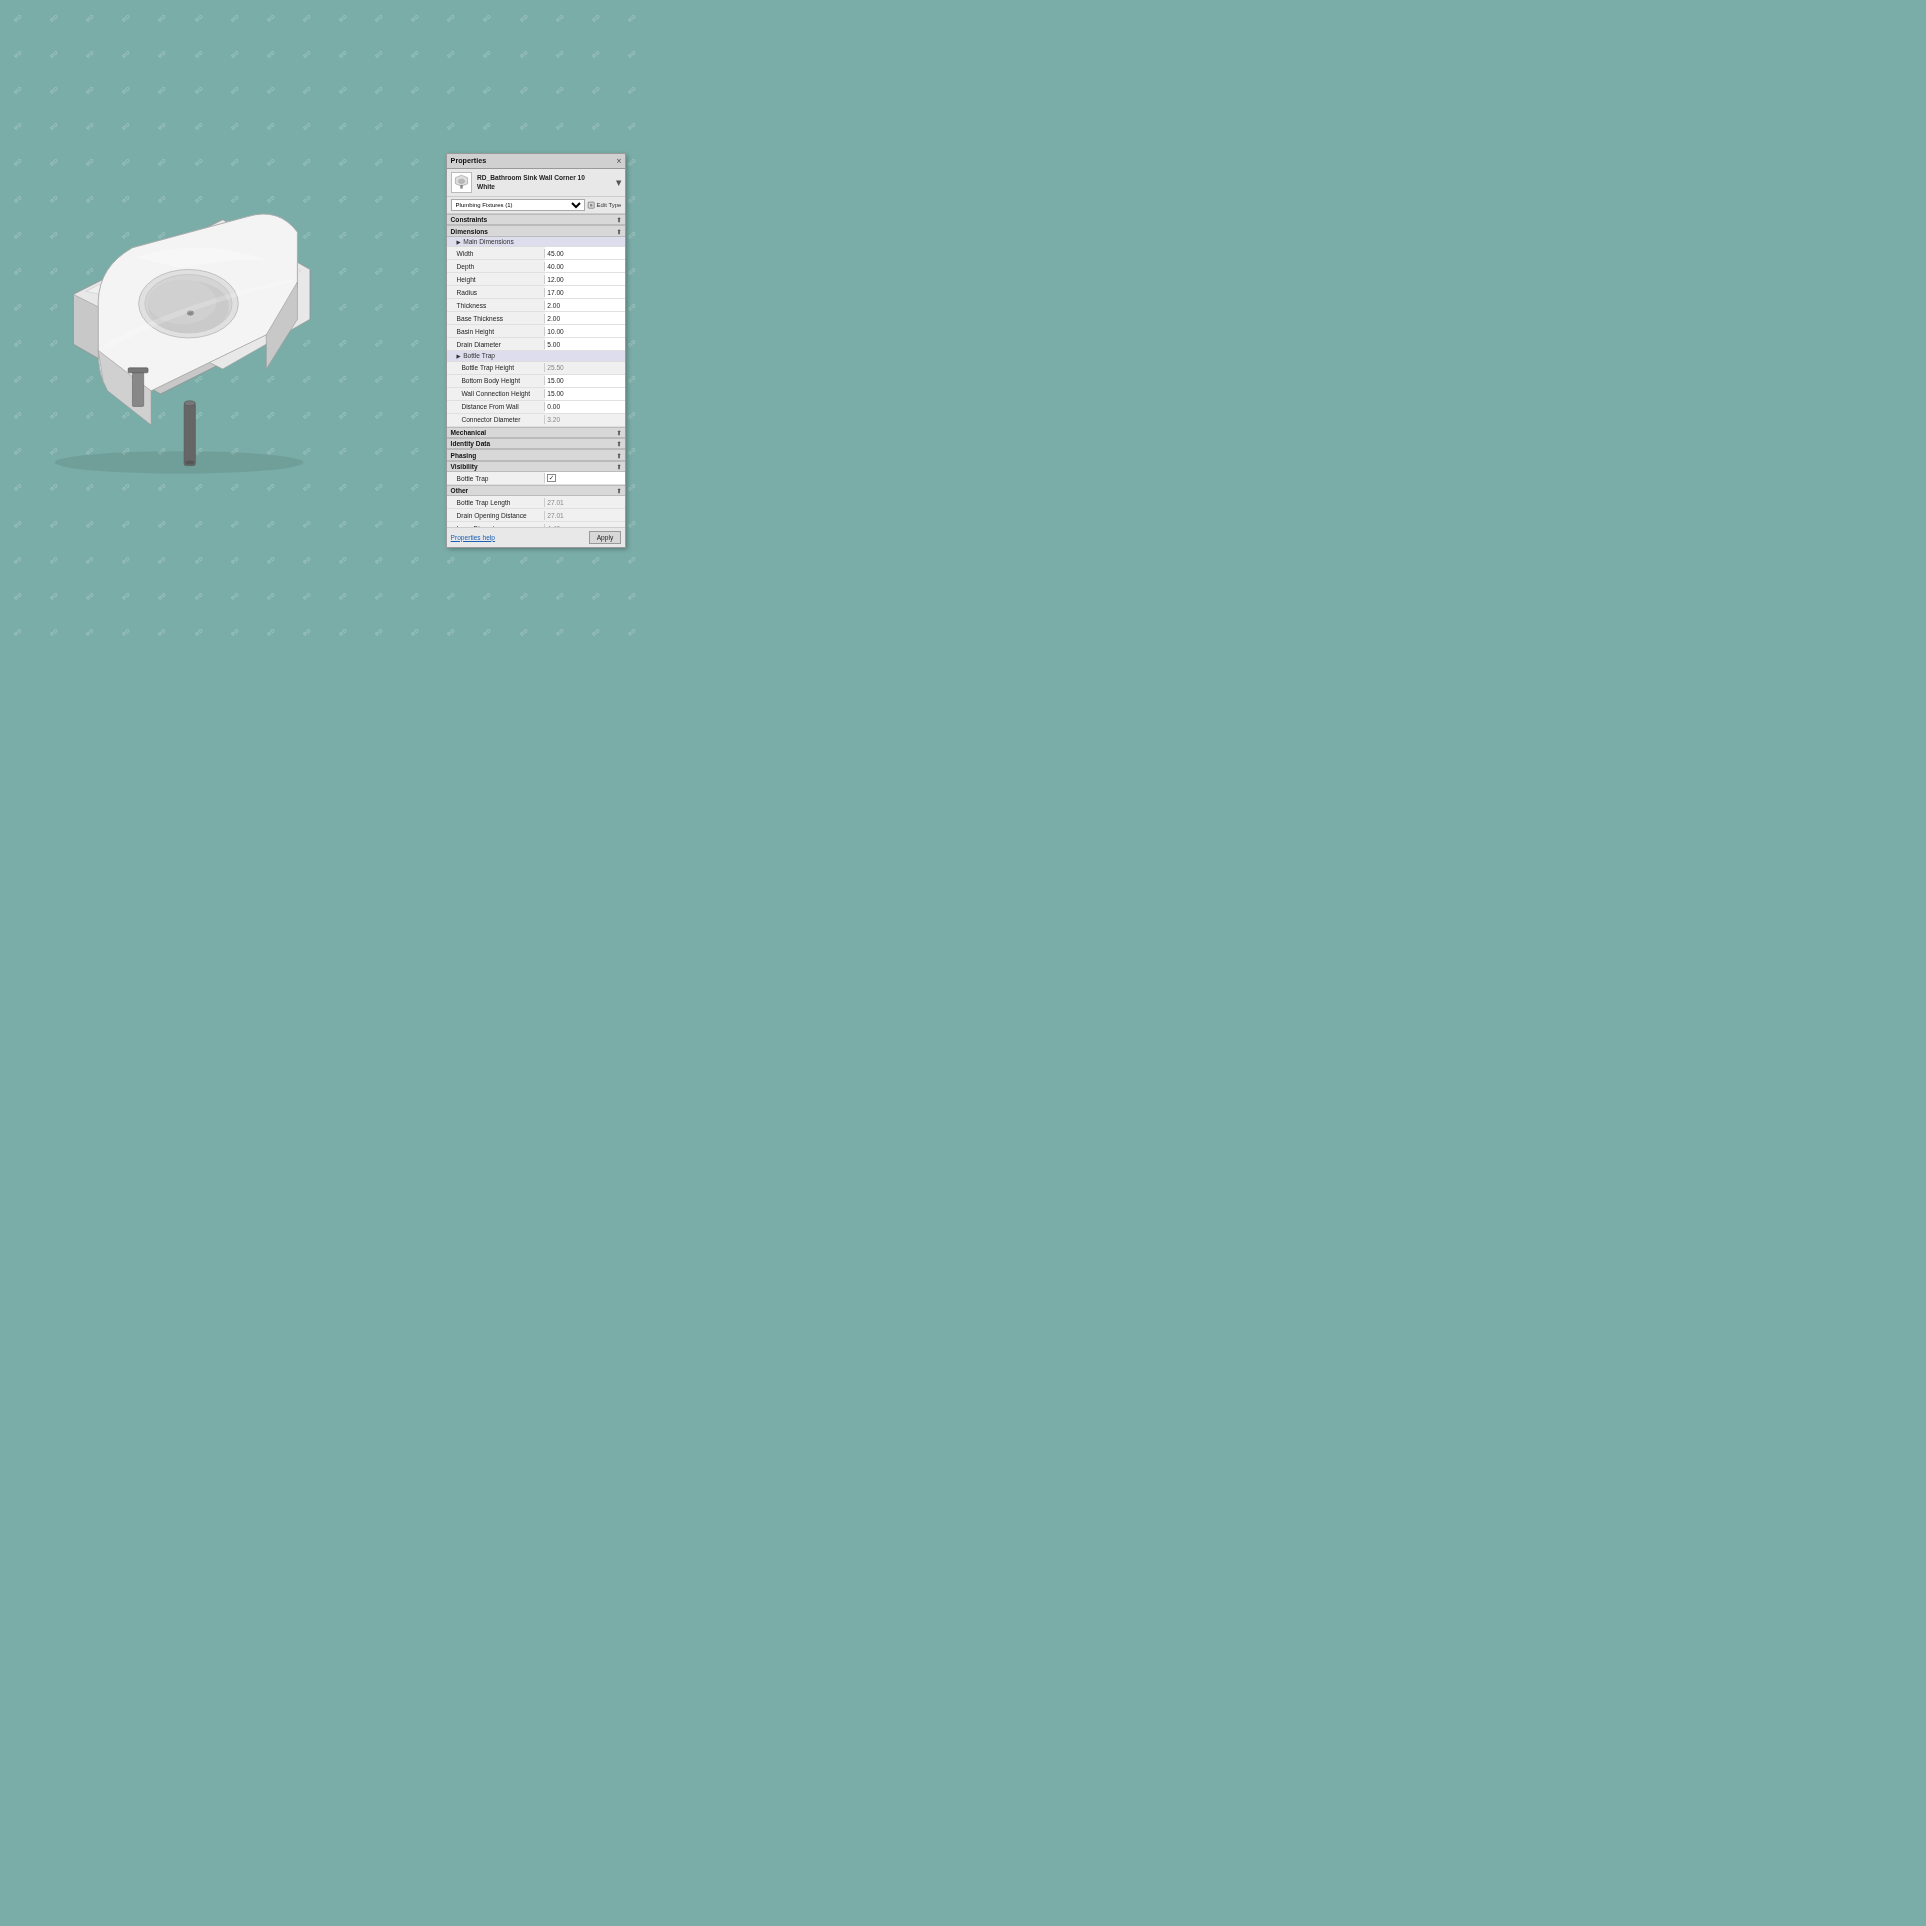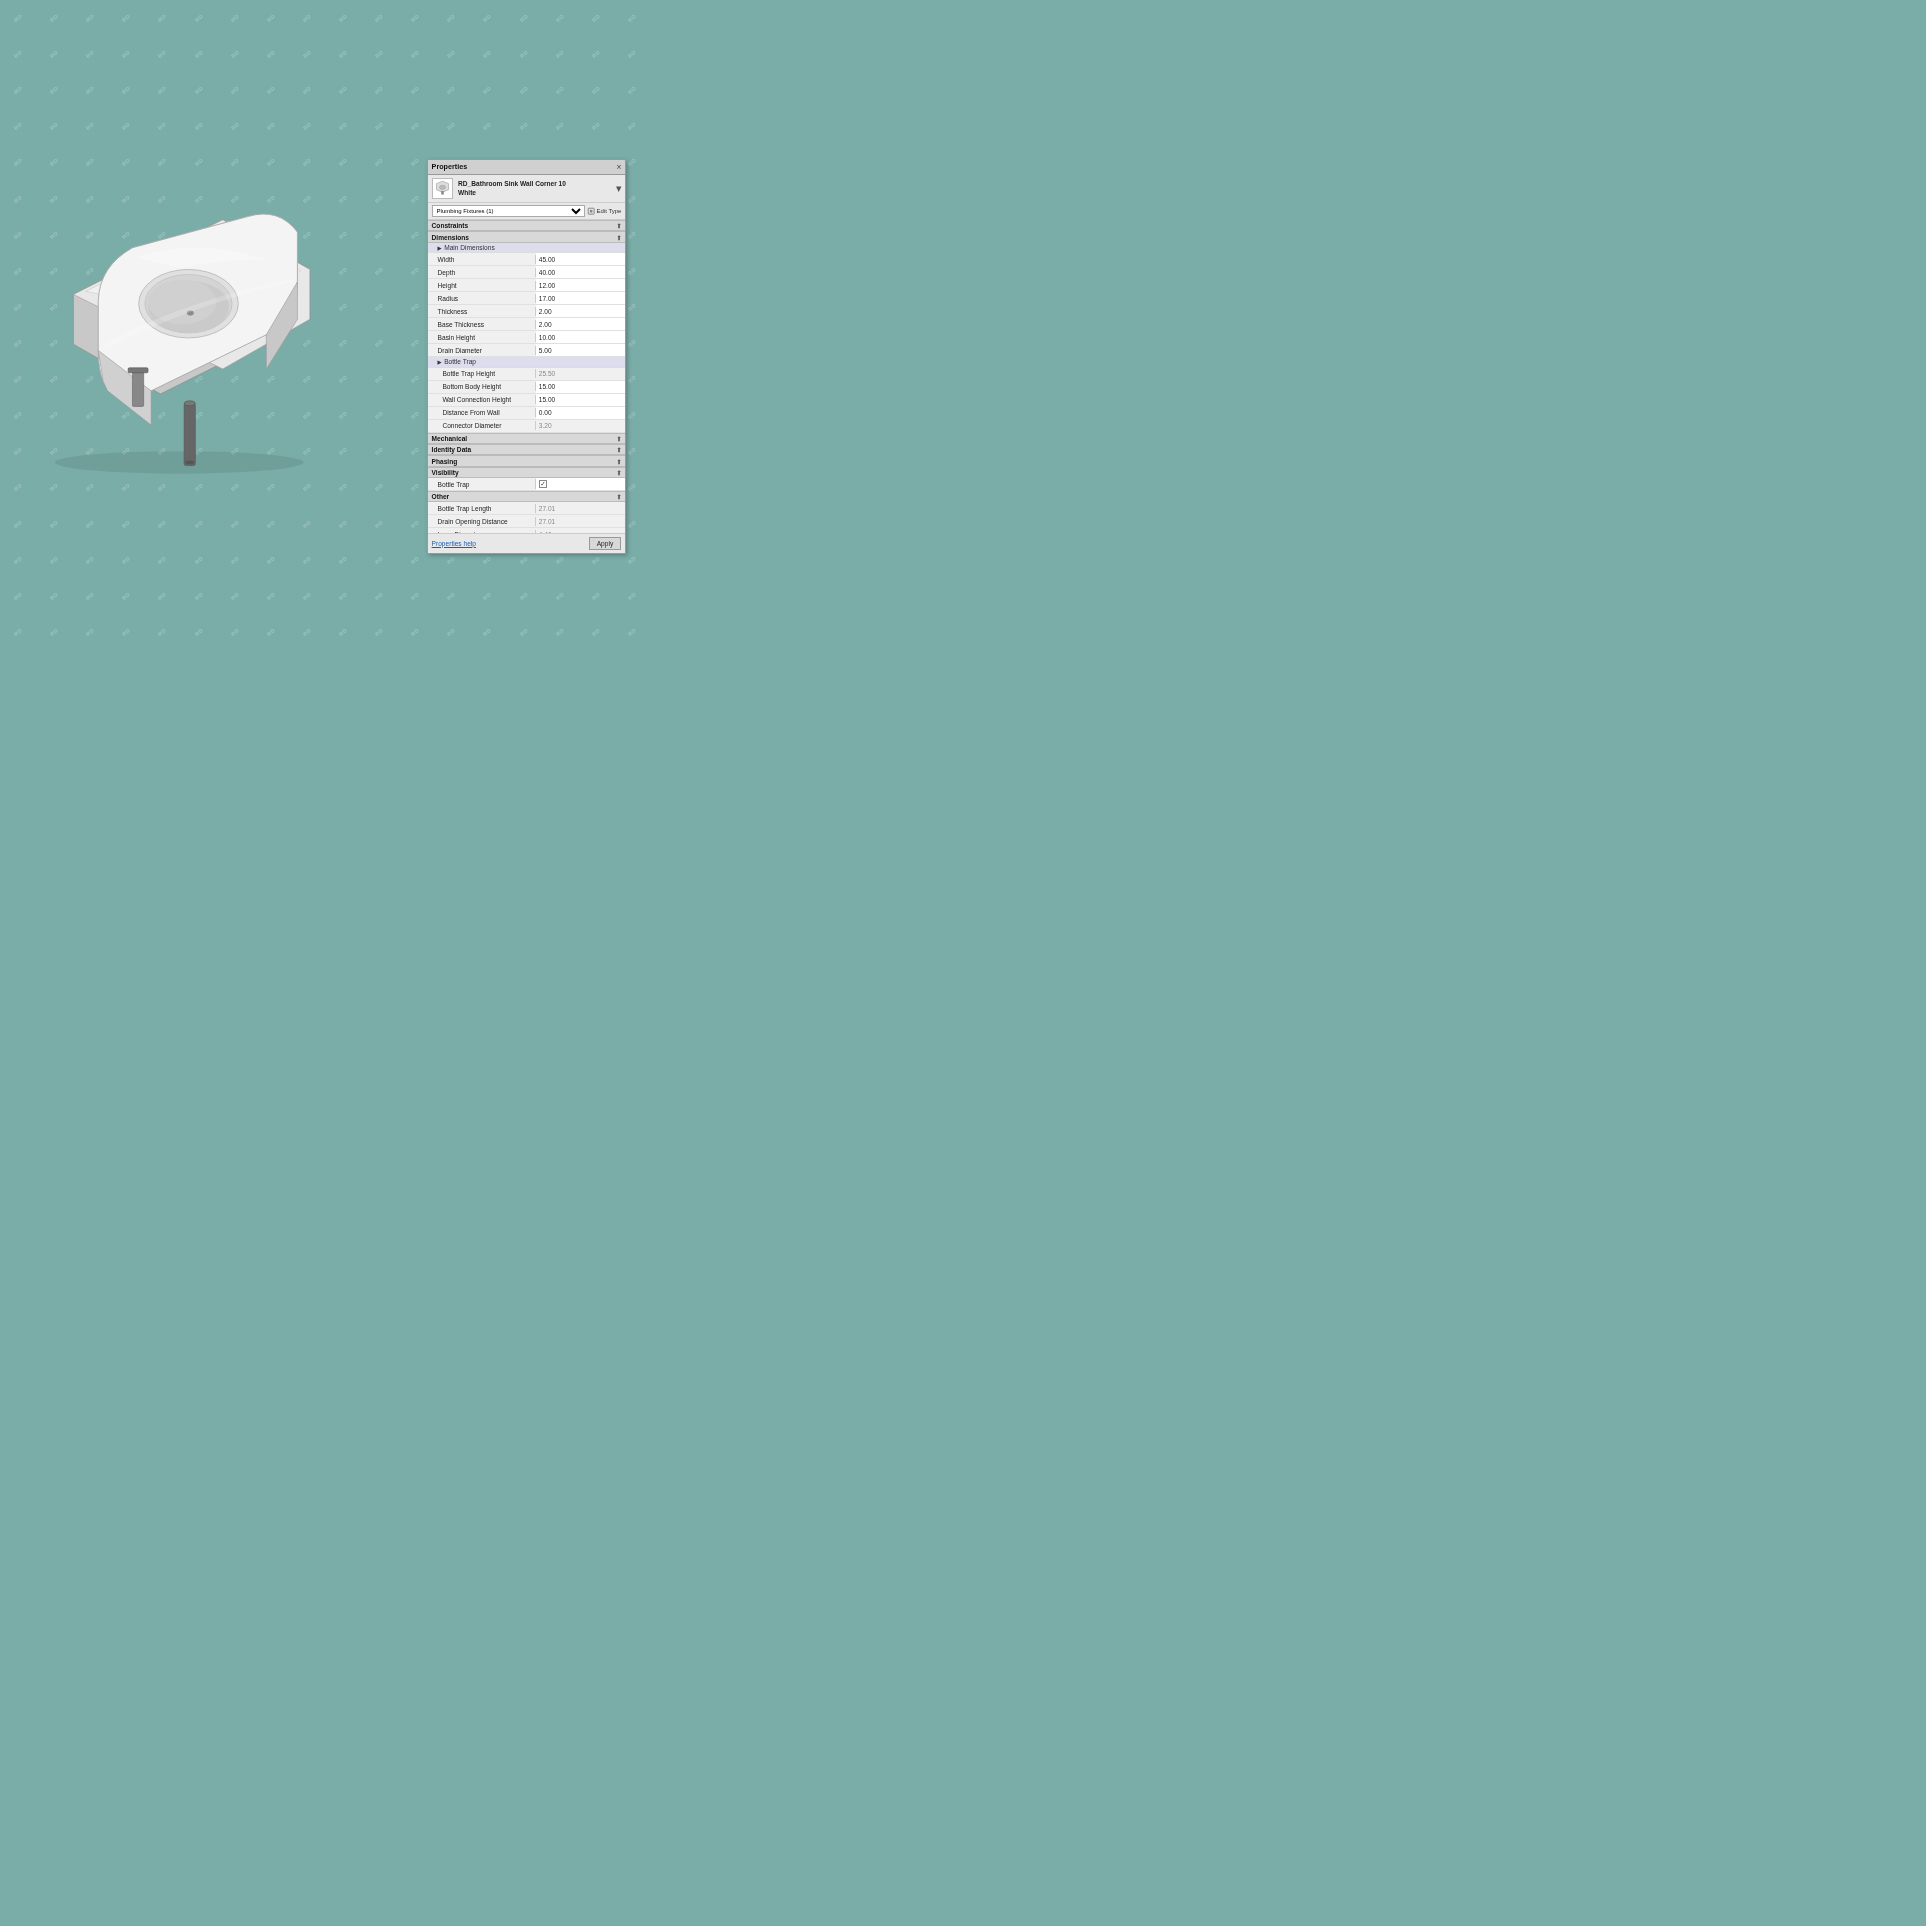--- a/index.html
+++ b/index.html
@@ -20,22 +20,22 @@
       top: 169px;
       width: 361px;
       height: 313px;
       z-index: 1;
     }
 
     
     .properties-panel {
       position: absolute;
       right: 24px;
-      top: 159px;
-      width: 199px;
+      top: 153px;
+      width: 180px;
       background: #f0f0f0;
       border: 0.6px solid #999;
       box-shadow: 1.8px 1.8px 4.8px rgba(0,0,0,0.3);
       z-index: 10;
       font-size: 6.6px;
       color: #222;
     }
 
     .panel-titlebar {
       background: #d0d0d0;

